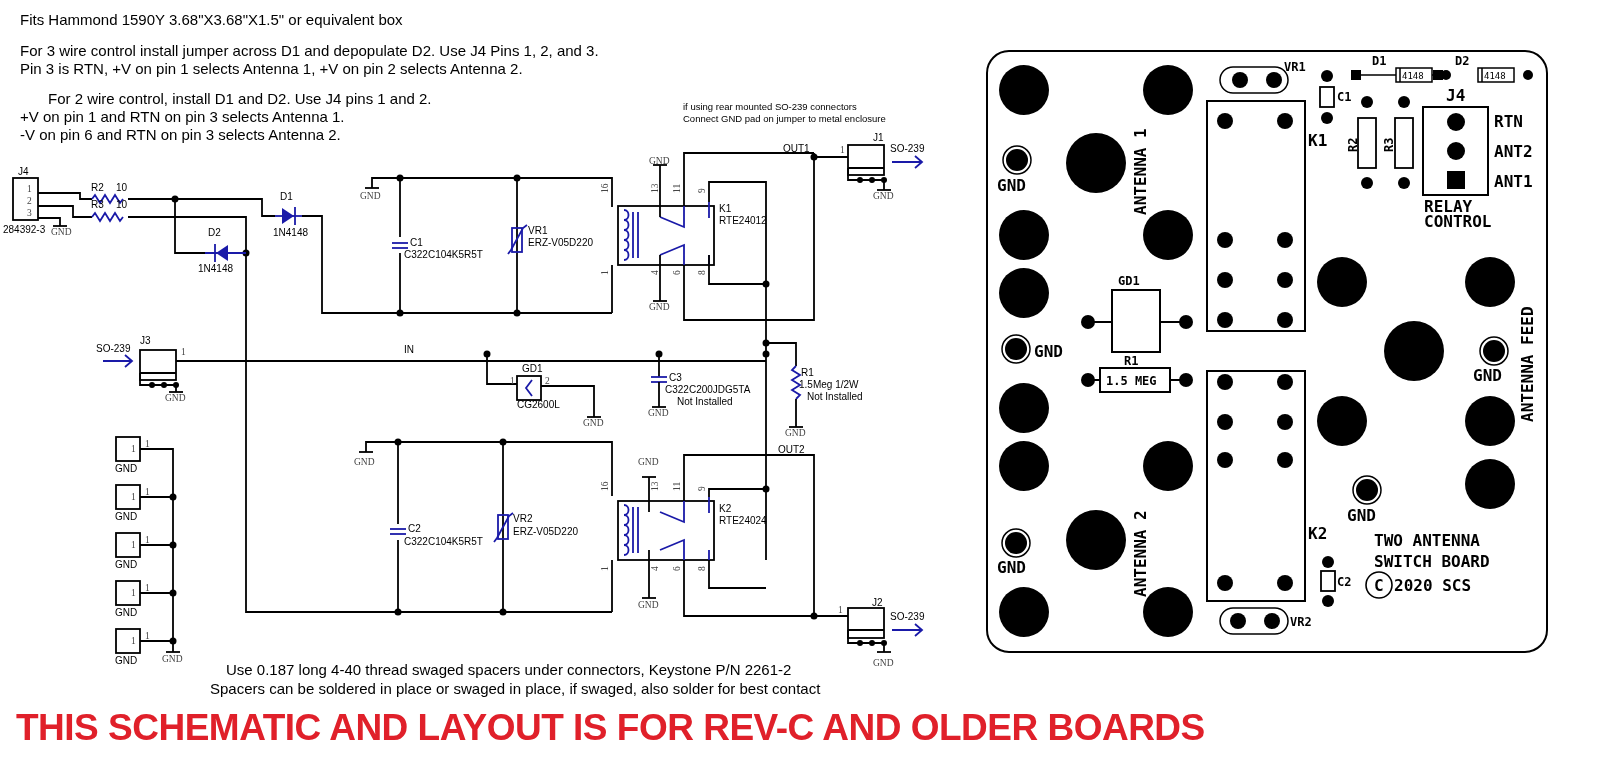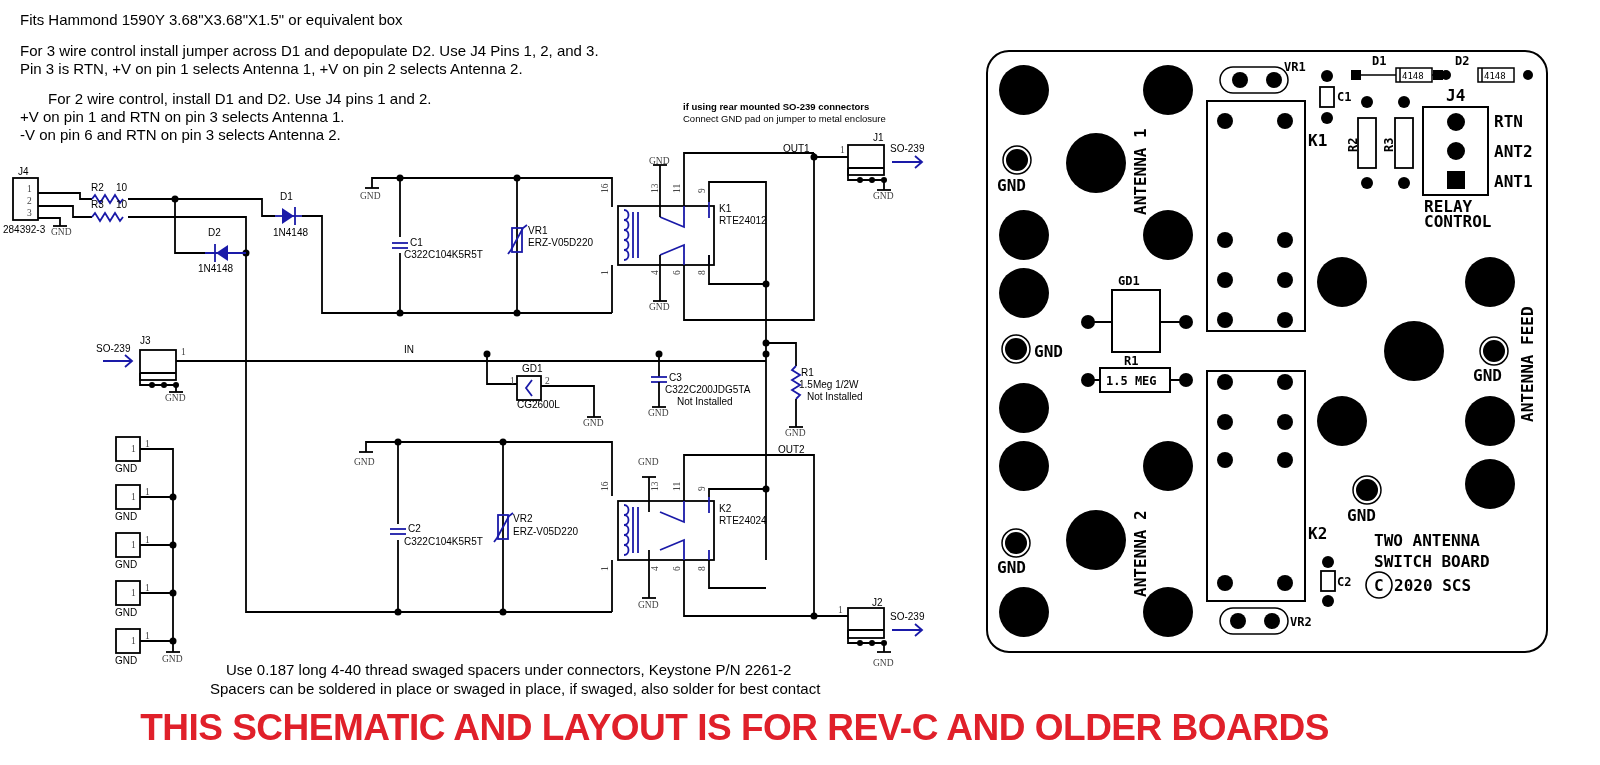--- a/index.html
+++ b/index.html
@@ -1,37 +1,37 @@
 <!DOCTYPE html>
 <html><head>
 <meta charset="utf-8">
 <style>
   html, body { margin:0; padding:0; background:#ffffff; }
   body { width:1600px; height:765px; position:relative; overflow:hidden; font-family:"Liberation Sans", sans-serif; color:#000; }
   .note { position:absolute; font-size:15px; line-height:18px; white-space:pre; margin:0; }
   .small { font-size:9.5px; line-height:12px; }
-  #banner { position:absolute; left:0; width:1469px; top:707px; text-align:center; font-family:"Liberation Sans", sans-serif; font-weight:bold; font-size:37px; color:#e0202a; letter-spacing:-0.5px; }
+  #banner { position:absolute; left:16px; width:1469px; top:707px; text-align:left; font-family:"Liberation Sans", sans-serif; font-weight:bold; font-size:37px; color:#e0202a; letter-spacing:-0.5px; }
   svg { position:absolute; left:0; top:0; }
   .w { stroke:#000; stroke-width:1.8; fill:none; }
   .b { stroke:#1a1aa8; stroke-width:1.8; fill:none; }
   .lbl { font-family:"Liberation Sans", sans-serif; font-size:10px; fill:#000; }
   .ser { font-family:"Liberation Serif", serif; font-size:9.5px; fill:#444; }
   .pcb { font-family:"DejaVu Sans Mono", monospace; font-size:16px; fill:#000; font-weight:bold; }
   .pcbs { font-family:"DejaVu Sans Mono", monospace; font-size:12px; fill:#000; font-weight:bold; }
 </style>
 </head>
 <body>
 
 <p class="note" style="left:20px;top:11px;">Fits Hammond 1590Y 3.68"X3.68"X1.5" or equivalent box</p>
 <p class="note" style="left:20px;top:42px;">For 3 wire control install jumper across D1 and depopulate D2. Use J4 Pins 1, 2, and 3.</p>
 <p class="note" style="left:20px;top:60px;">Pin 3 is RTN, +V on pin 1 selects Antenna 1, +V on pin 2 selects Antenna 2.</p>
 <p class="note" style="left:6px;top:90px;margin-left:42px;">For 2 wire control, install D1 and D2. Use J4 pins 1 and 2.</p>
 <p class="note" style="left:20px;top:108px;">+V on pin 1 and RTN on pin 3 selects Antenna 1.</p>
 <p class="note" style="left:20px;top:126px;">-V on pin 6 and RTN on pin 3 selects Antenna 2.</p>
-<p class="note small" style="left:683px;top:101px;font-weight:bold;">if using rear mounted SO-239 connectors</p>
+<p class="note small" style="left:683px;top:101px;">if using rear mounted SO-239 connectors</p>
 <p class="note small" style="left:683px;top:113px;">Connect GND pad on jumper to metal enclosure</p>
 <p class="note" style="left:210px;top:661px;margin-left:16px;">Use 0.187 long 4-40 thread swaged spacers under connectors, Keystone P/N 2261-2</p>
 <p class="note" style="left:210px;top:680px;">Spacers can be soldered in place or swaged in place, if swaged, also solder for best contact</p>
 <div id="banner">THIS SCHEMATIC AND LAYOUT IS FOR REV-C AND OLDER BOARDS</div>
 
 <svg width="960" height="700" viewBox="0 0 960 700">
   <defs>
     <g id="gndsym">
         <line x1="-7" y1="0" x2="7" y2="0" stroke="#000" stroke-width="1.8"></line>
       </g>

